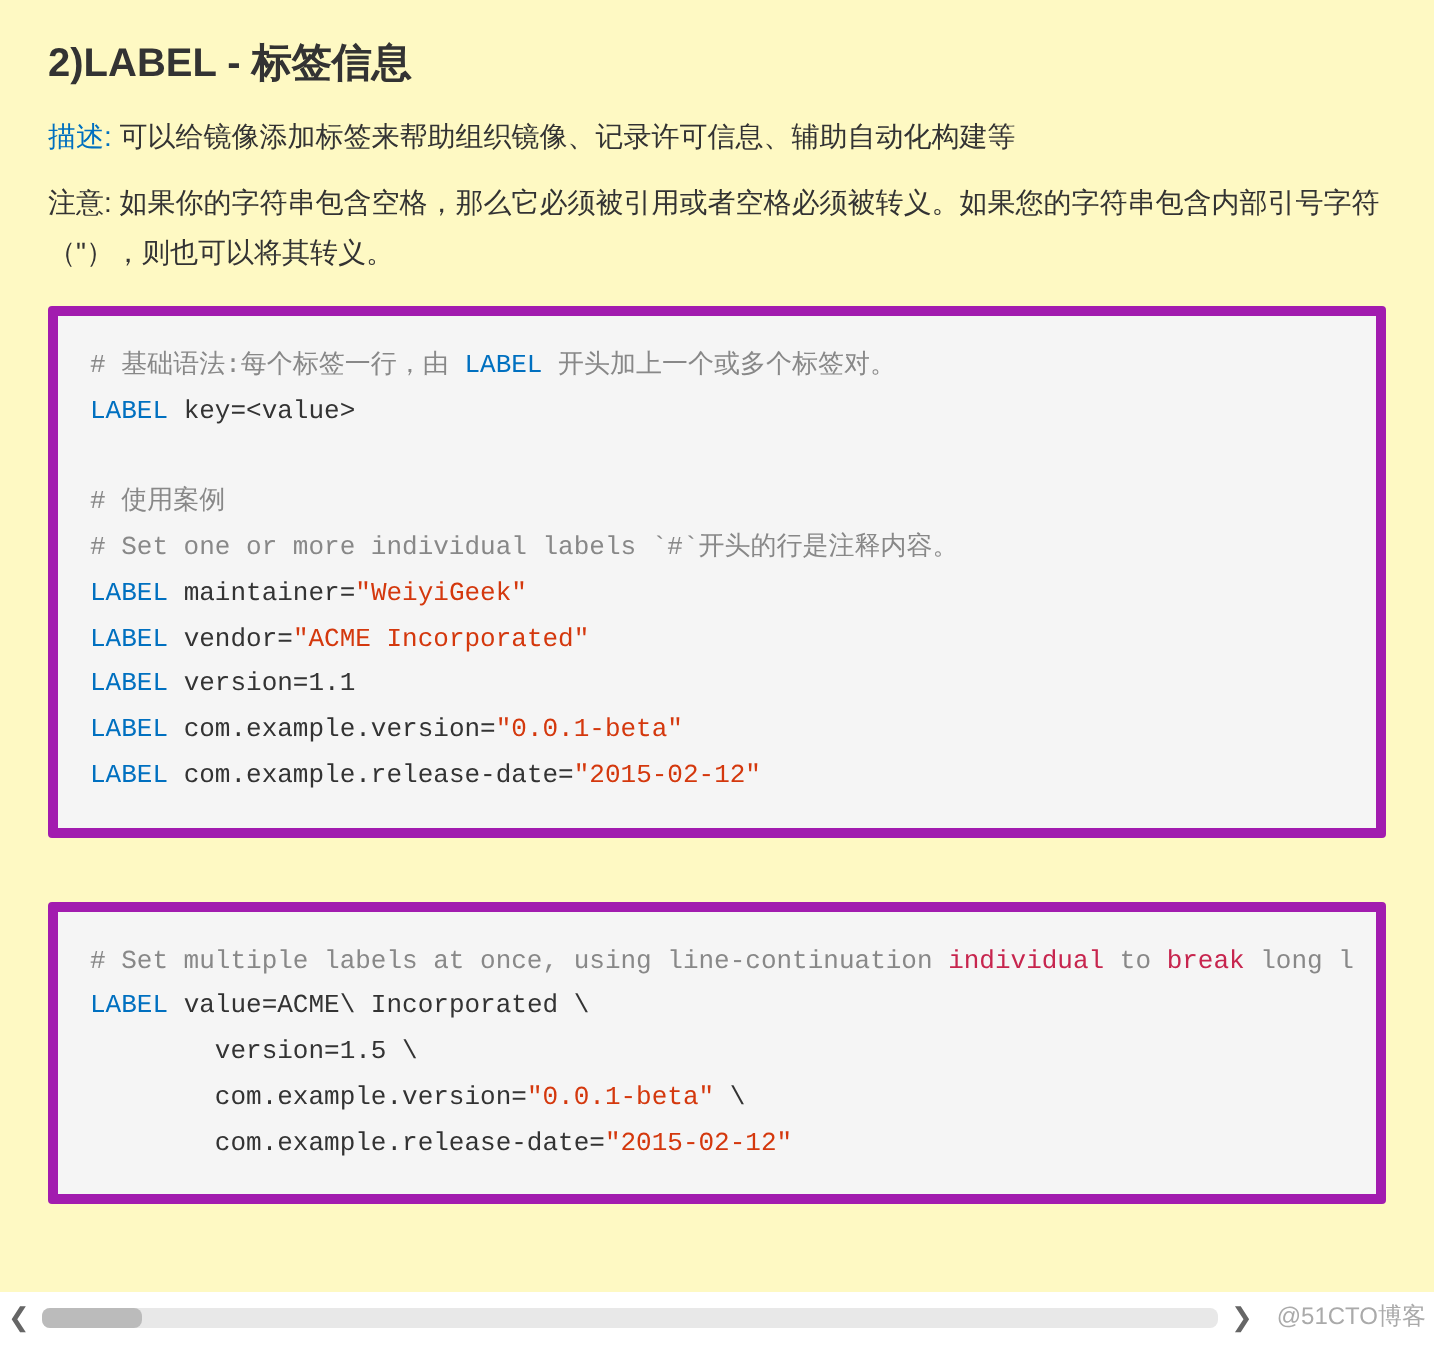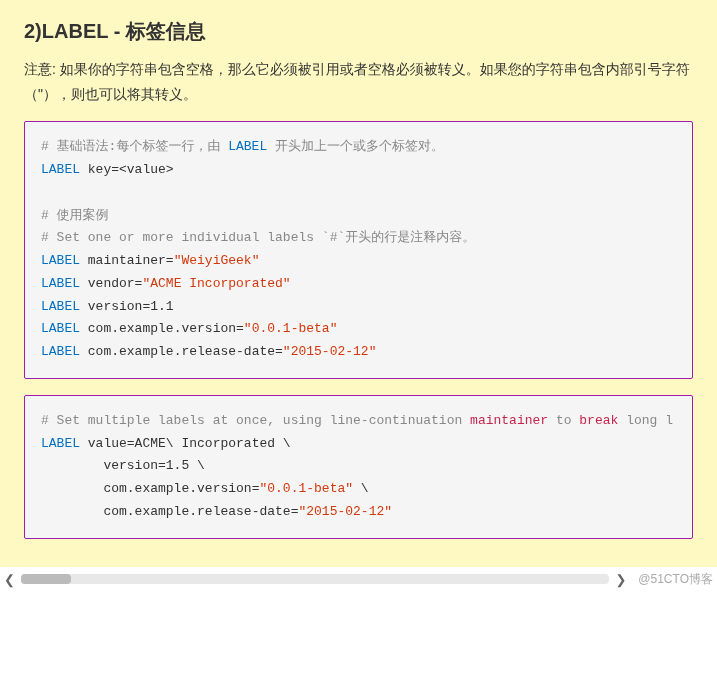--- a/index.html
+++ b/index.html
@@ -30,24 +30,24 @@
     .desc-line .label-blue {
       color: #0070c0;
     }
     .notice-line {
       margin-bottom: 14px;
       line-height: 1.8;
       color: #333;
     }
     .code-block {
       background: #f5f5f5;
-      border: 1px solid #a21caf;
+      border: 5px solid #a21caf;
       border-radius: 2px;
       padding: 14px 16px;
-      margin-bottom: 16px;
+      margin-bottom: 32px;
       font-family: "Courier New", Consolas, monospace;
       font-size: 13px;
       line-height: 1.75;
       color: #333;
       overflow-x: auto;
       white-space: pre;
     }
     .code-block .kw {
       color: #0070c0;
       font-weight: normal;
@@ -89,39 +89,43 @@
       padding: 4px 4px 2px 4px;
     }
   </style>
 </head>
 <body>
 
 <div class="page-container">
 
   <div class="section-title">2)LABEL - 标签信息</div>
 
+  <div class="desc-line">
+    <span class="label-blue">描述:</span>
+    <span>可以给镜像添加标签来帮助组织镜像、记录许可信息、辅助自动化构建等</span>
+  </div>
 
   <div class="notice-line">
     <span>注意:</span>
     <span>如果你的字符串包含空格，那么它必须被引用或者空格必须被转义。如果您的字符串包含内部引号字符（"），则也可以将其转义。</span>
   </div>
 
   <div class="code-block"><span class="cmt"># 基础语法:每个标签一行，由 <span class="kw">LABEL</span> 开头加上一个或多个标签对。</span>
 <span class="kw">LABEL</span><span> key=&lt;value&gt;</span>
 
 <span class="cmt"># 使用案例</span>
 <span class="cmt"># Set one or more individual labels `#`开头的行是注释内容。</span>
 <span class="kw">LABEL</span><span> maintainer=</span><span class="str">"WeiyiGeek"</span>
 <span class="kw">LABEL</span><span> vendor=</span><span class="str">"ACME Incorporated"</span>
 <span class="kw">LABEL</span><span> version=1.1</span>
 <span class="kw">LABEL</span><span> com.example.version=</span><span class="str">"0.0.1-beta"</span>
 <span class="kw">LABEL</span><span> com.example.release-date=</span><span class="str">"2015-02-12"</span></div>
 
 
-  <div class="code-block"><span class="cmt"># Set multiple labels at once, using line-continuation <span class="hl-break">maintainer</span> to <span class="hl-break">break</span> long l</span>
+  <div class="code-block"><span class="cmt"># Set multiple labels at once, using line-continuation <span class="hl-break">individual</span> to <span class="hl-break">break</span> long l</span>
 <span class="kw">LABEL</span><span> value=ACME\ Incorporated \</span>
 <span>        version=1.5 \</span>
 <span>        com.example.version=</span><span class="str">"0.0.1-beta"</span><span> \</span>
 <span>        com.example.release-date=</span><span class="str">"2015-02-12"</span></div>
 
 </div>
 
 <div class="bottom-row">
   <span class="scroll-left-icon">❮</span>
   <div style="flex:1; height:10px; background:#e8e8e8; border-radius:4px; margin: 0 6px; position:relative;">

